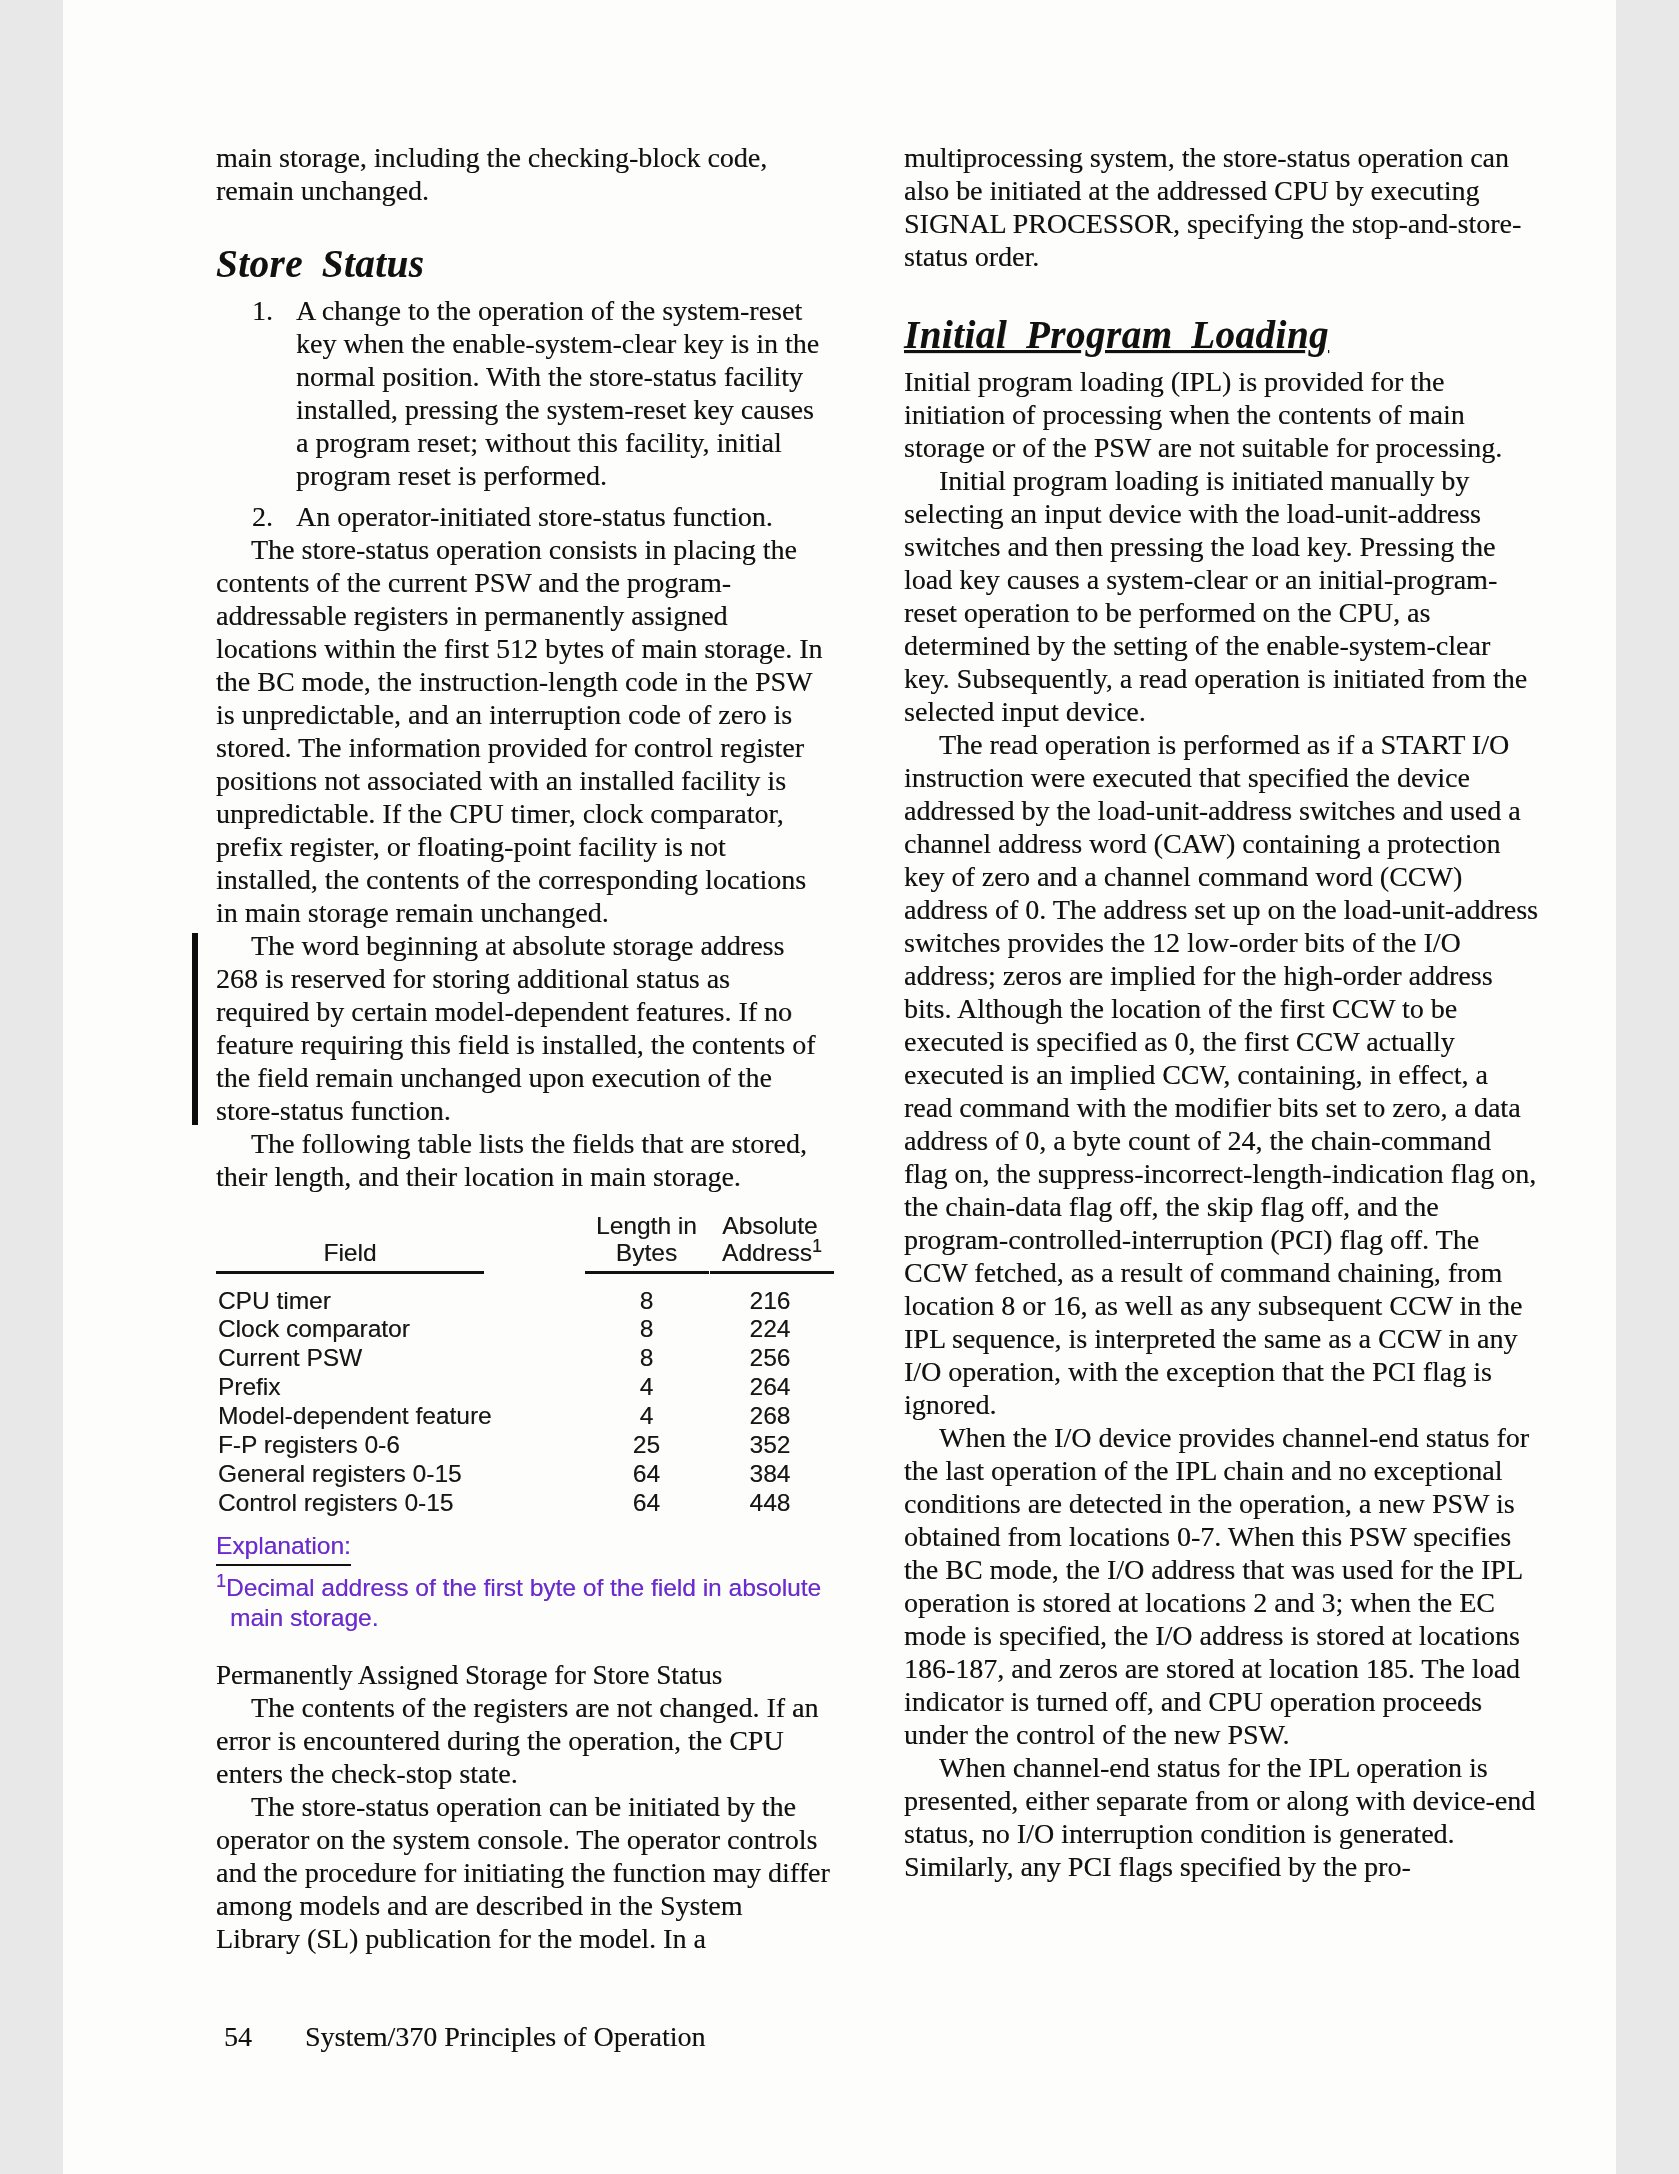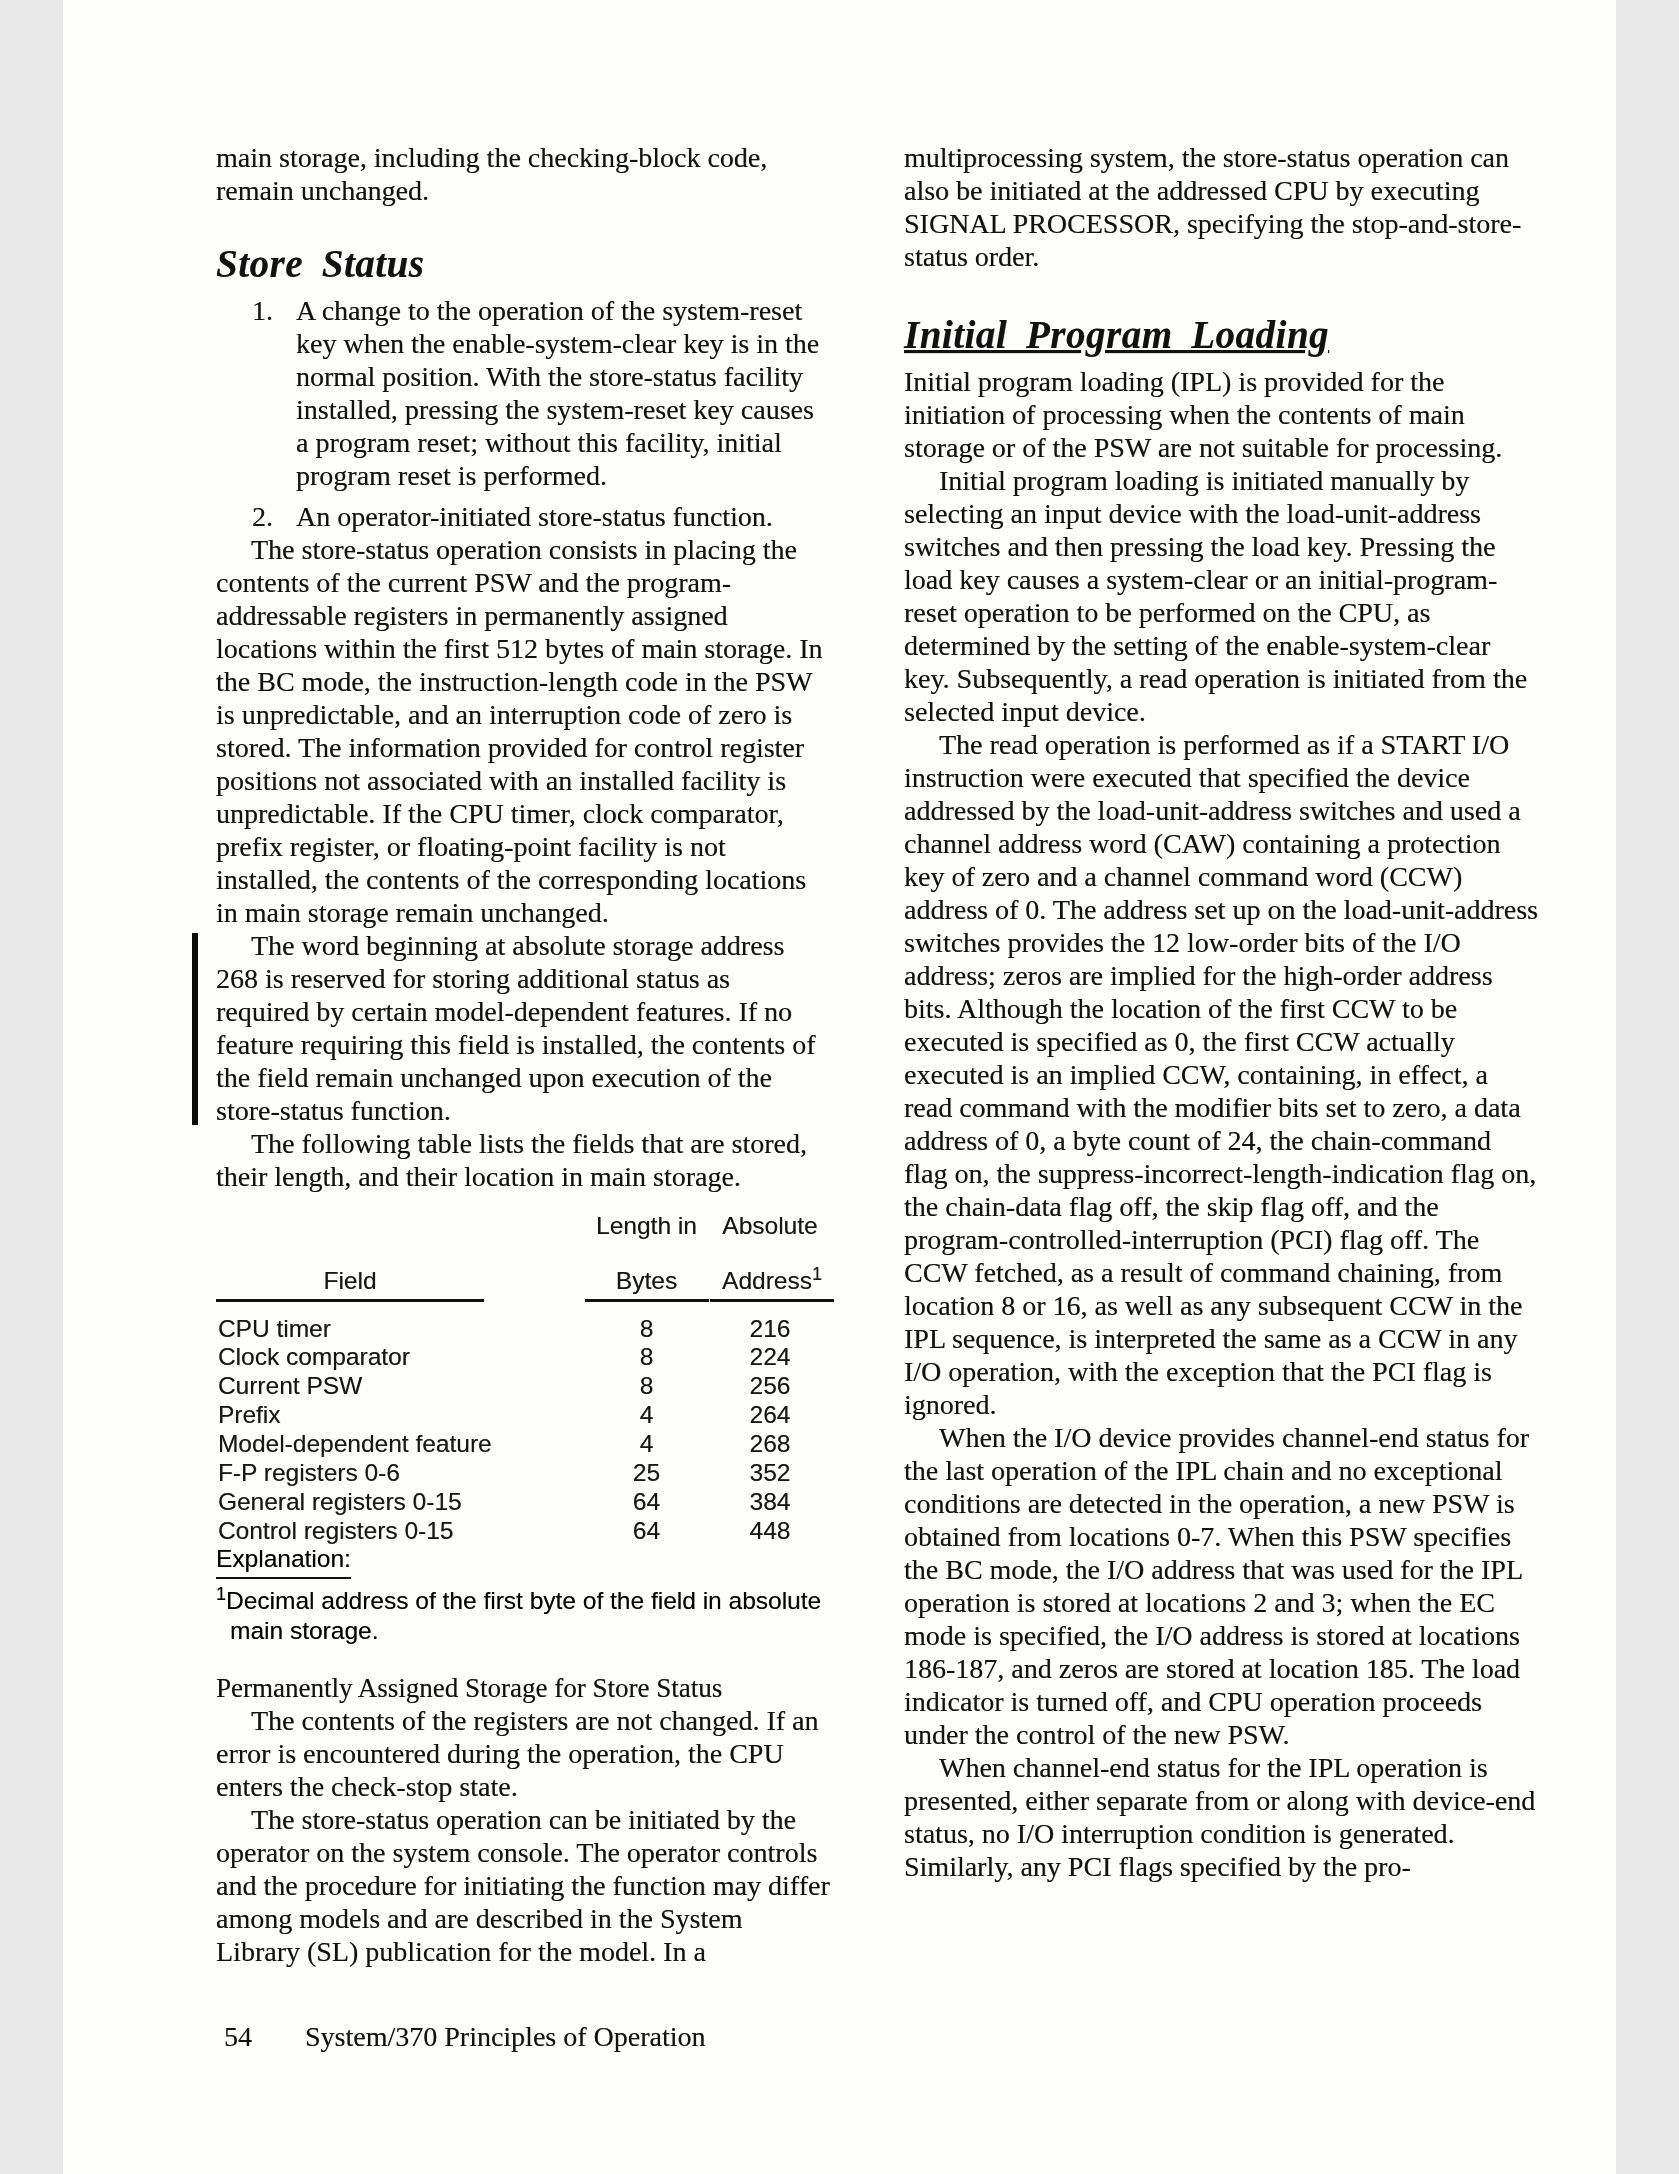--- a/index.html
+++ b/index.html
@@ -52,35 +52,36 @@
 
   
   .sstable {
     margin-top:19px;
     font-family:"Liberation Sans", sans-serif;
     font-size:24.5px;
     line-height:27px;
     color:#161616;
   }
   .trow { display:grid; grid-template-columns:367px 127px 120px; }
-  .th { display:flex; flex-direction:column; justify-content:flex-end; text-align:center;gap:28px; }
+  .th { display:flex; flex-direction:column; justify-content:flex-end; text-align:center; }
   .rule-box { border-bottom:3.8px solid #111; padding-bottom:4.7px; }
   .rb-field { width:268px; margin:0; text-align:center; }
   .rb-mid   { width:124px; margin:0 auto; text-align:center; }
   .tbody { margin-top:13px; }
   .tbody .trow { margin-top:1.9px; }
   .cell-field { text-align:left; padding-left:1.9px; }
   .cell-num { text-align:center; }
   sup.fn { font-size:18px; vertical-align:super; line-height:0; }
 
   .explanation {
+    margin-top:15px;
     font-family:"Liberation Sans", sans-serif;
     font-size:24.5px;
     line-height:30px;
-    color:#000000;
+    color:#6d28d9;
   }
   .expl-label { display:inline-block; border-bottom:2.8px solid #111; padding-bottom:2.8px; }
   .footnote { margin-top:7.5px; padding-left:14px; text-indent:-14px; }
 
   .caption {
     margin:26px 0 0 0;
     font-family:"Liberation Serif", serif;
     font-size:27px;
     line-height:32px;
   }

